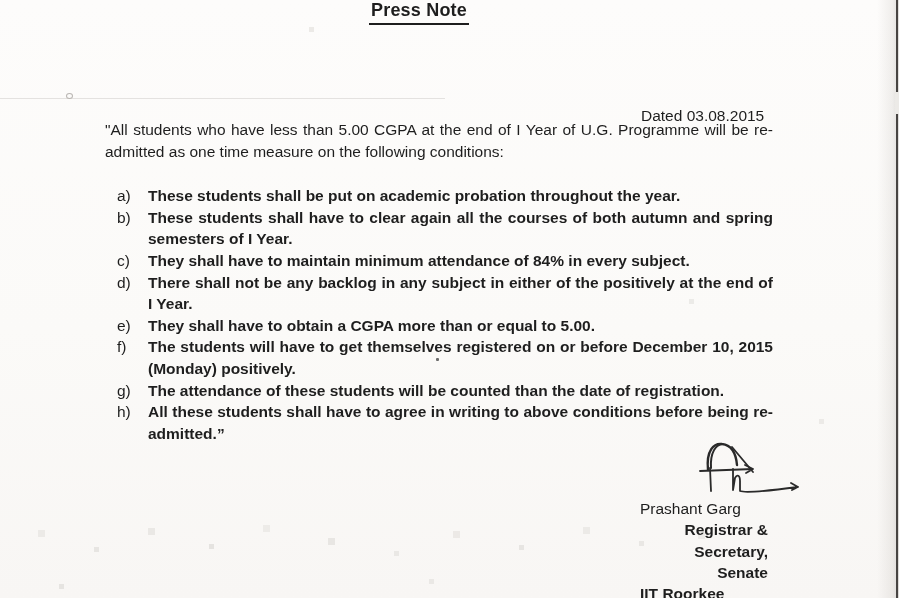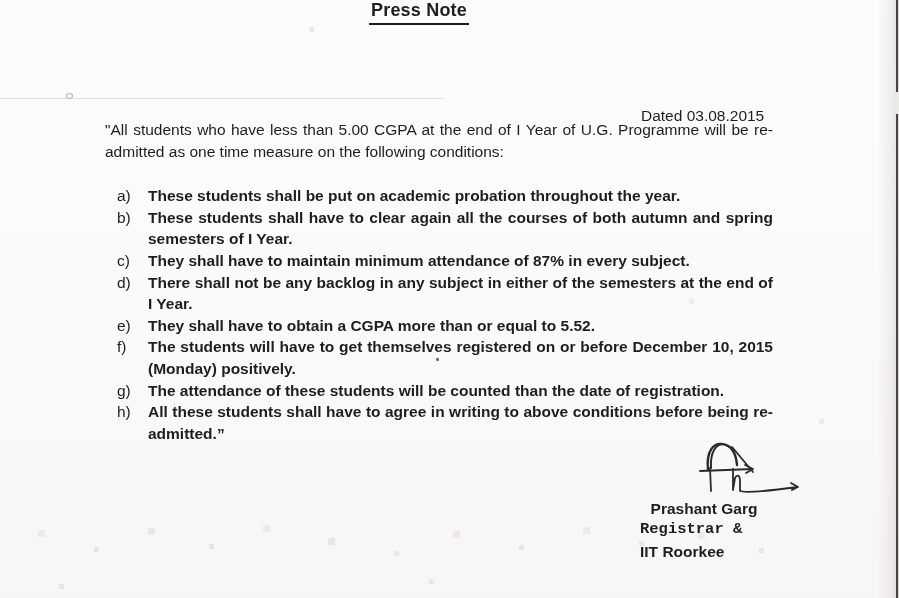--- a/index.html
+++ b/index.html
@@ -44,22 +44,22 @@
     flex: 0 0 43px; box-sizing: border-box; padding-left: 12px;
   }
   .cond .txt { flex: 1; text-align: justify; font-weight: bold; }
 
   
   .sig-svg { position: absolute; left: 690px; top: 438px; }
   .sig-block {
     position: absolute; left: 640px; top: 498px; width: 128px;
     font-size: 15.5px; line-height: 21.3px;
   }
-  .sig-name { text-align: center; font-weight: 700; }
-  .sig-line-right { text-align: left; font-weight: 700; font-family: Liberation Mono, monospace; }
+  .sig-name { text-align: left; font-weight: 400; }
+  .sig-line-right { text-align: right; font-weight: 700; }
   .sig-line-left { text-align: left; font-weight: 700; }
 
   
   .scan-hline {
     position: absolute; left: 0; top: 98px; width: 445px; height: 1px;
     background: #e4e2e0;
   }
   .scan-speck {
     position: absolute; width: 5px; height: 4px;
     border: 1px solid #b9b6b2; border-radius: 50%;
@@ -112,29 +112,29 @@
       <div class="cond">
         <span class="lbl">a)</span>
         <span class="txt">These students shall be put on academic probation throughout the year.</span>
       </div>
       <div class="cond">
         <span class="lbl">b)</span>
         <span class="txt">These students shall have to clear again all the courses of both autumn and spring semesters of I Year.</span>
       </div>
       <div class="cond">
         <span class="lbl">c)</span>
-        <span class="txt">They shall have to maintain minimum attendance of 87% in every subject.</span>
+        <span class="txt">They shall have to maintain minimum attendance of 84% in every subject.</span>
       </div>
       <div class="cond">
         <span class="lbl">d)</span>
-        <span class="txt">There shall not be any backlog in any subject in either of the semesters at the end of I Year.</span>
+        <span class="txt">There shall not be any backlog in any subject in either of the positively at the end of I Year.</span>
       </div>
       <div class="cond">
         <span class="lbl">e)</span>
-        <span class="txt">They shall have to obtain a CGPA more than or equal to 5.52.</span>
+        <span class="txt">They shall have to obtain a CGPA more than or equal to 5.00.</span>
       </div>
       <div class="cond">
         <span class="lbl">f)</span>
         <span class="txt">The students will have to get themselves registered on or before December 10, 2015 (Monday) positively.</span>
       </div>
       <div class="cond">
         <span class="lbl">g)</span>
         <span class="txt">The attendance of these students will be counted than the date of registration.</span>
       </div>
       <div class="cond">
@@ -151,20 +151,21 @@
       <path d="M42 9 L63 34" stroke-width="1.8"></path>
       <path d="M10 33 L63 31 L55 27 M63 31 L56 35" stroke-width="1.8"></path>
       <path d="M20 30 L21 53" stroke-width="1.8"></path>
       <path d="M43 31 L43 52 L45 40 C 47 36, 50 37, 50 43 L50 53 C 55 55, 70 54, 108 49 L101 45 M108 49 L102 52" stroke-width="1.8"></path>
     </g>
   </svg>
 
   <div class="sig-block">
     <div class="sig-name">Prashant Garg</div>
     <div class="sig-line-right">Registrar &amp;</div>
+    <div class="sig-line-right">Secretary, Senate</div>
     <div class="sig-line-left">IIT Roorkee</div>
   </div>
 
   <div class="edge-shade"></div>
   <div class="edge-line"></div>
   <div class="edge-line-gap"></div>
 
 </div>
 
 </body></html>

